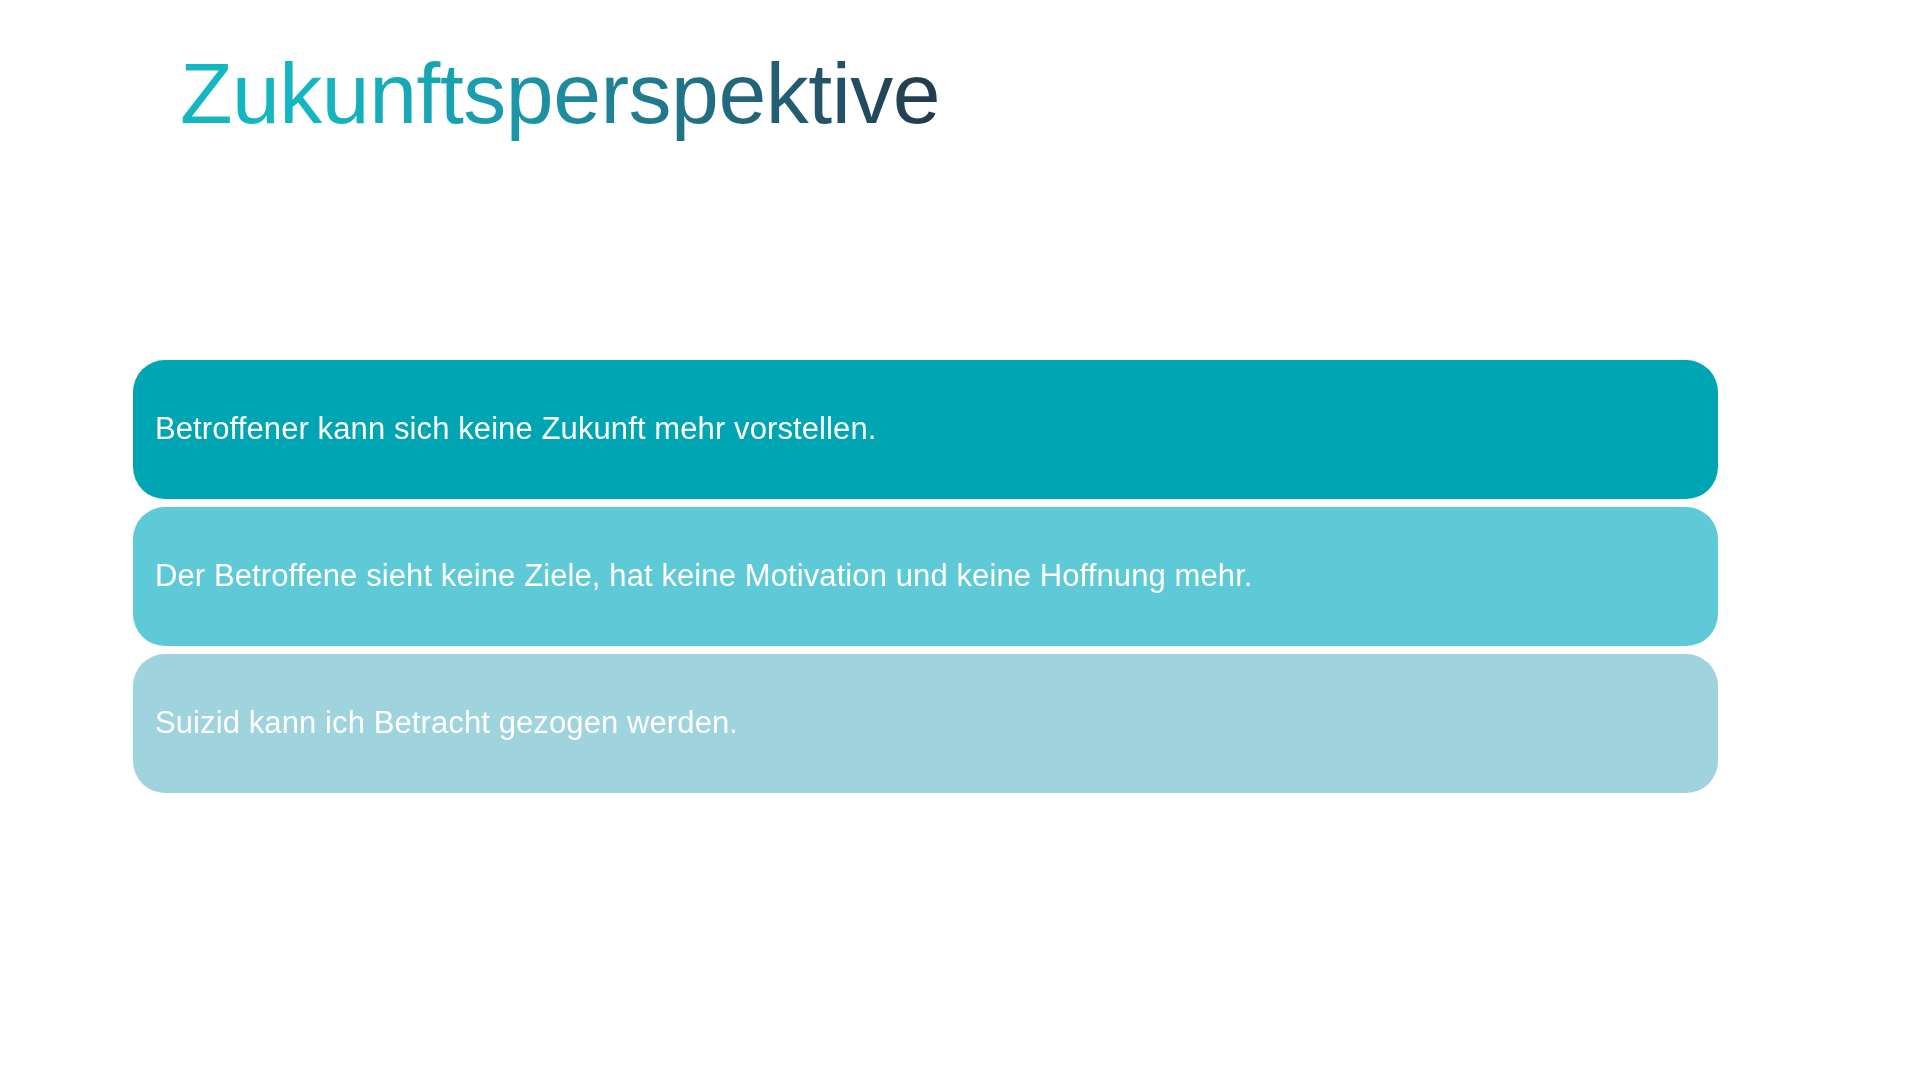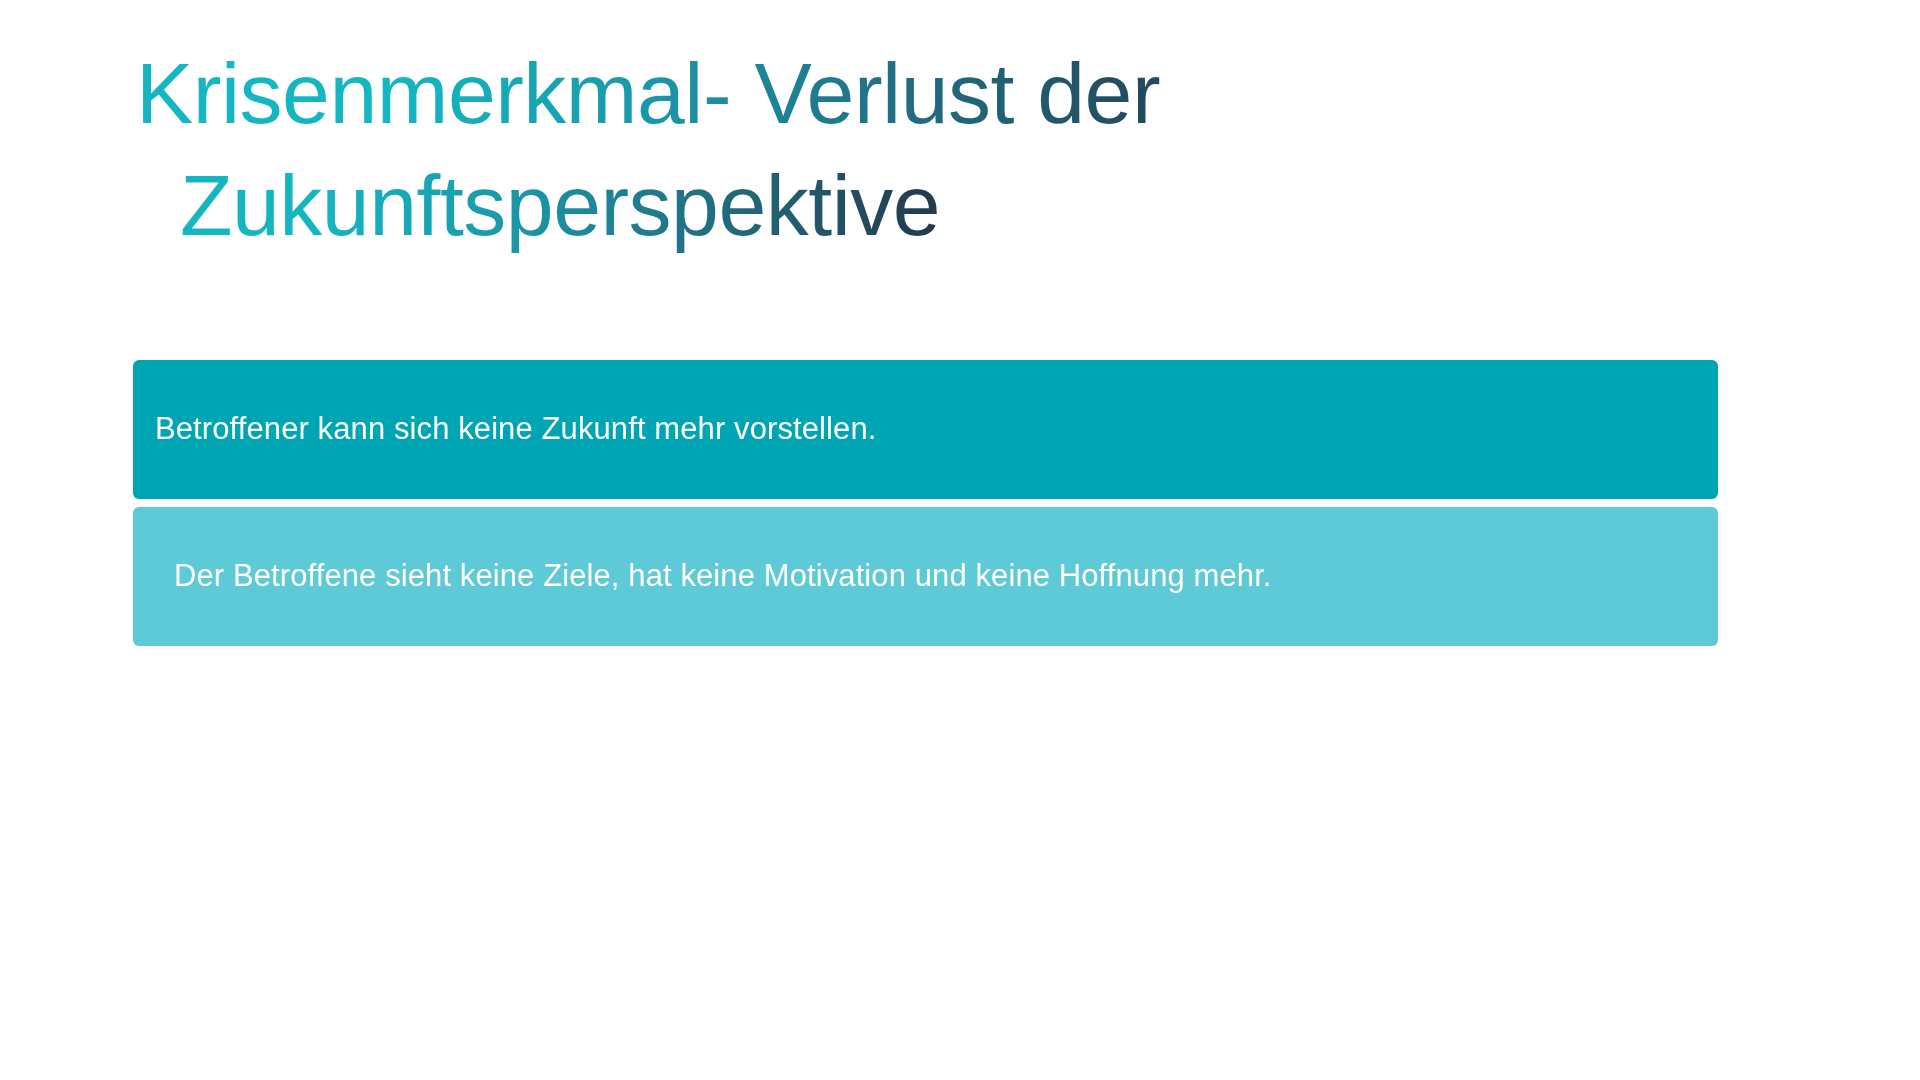--- a/index.html
+++ b/index.html
@@ -58,21 +58,21 @@
   .bars {
     position:absolute;
     left:133px;
     top:360px;
     width:1585px;
   }
   .bar {
     position:relative;
     width:100%;
     height:139px;
-    border-radius:6px;
+    border-radius:32px;
     margin-bottom:8px;
     display:flex;
     align-items:center;
   }
   .bar:last-child { margin-bottom:0; }
   .bar-text {
     color:#ffffff;
     font-size:31px;
     font-weight:400;
     line-height:1.25;
@@ -81,30 +81,32 @@
     white-space:nowrap;
     letter-spacing:0.1px;
   }
 </style>
 </head>
 <body>
 
 <div class="slide">
 
   <div class="title-block">
-    <div class="title-line line1">Krisenmerkmal- Verlust der</div>
     <div class="title-line line2">Zukunftsperspektive</div>
   </div>
 
   <div class="bars">
 
     <div class="bar" style="background-color: rgb(0, 165, 179);">
       <div class="bar-text">Betroffener kann sich keine Zukunft mehr vorstellen.</div>
     </div>
 
 
-    <div class="bar" style="background-color: rgb(95, 202, 215); padding-left: 19px;">
+    <div class="bar" style="background-color: rgb(95, 202, 215);">
       <div class="bar-text">Der Betroffene sieht keine Ziele, hat keine Motivation und keine Hoffnung mehr.</div>
     </div>
 
+    <div class="bar" style="background-color: rgb(159, 211, 221);">
+      <div class="bar-text">Suizid kann ich Betracht gezogen werden.</div>
+    </div>
 
   </div>
 </div>
 
 </body></html>

